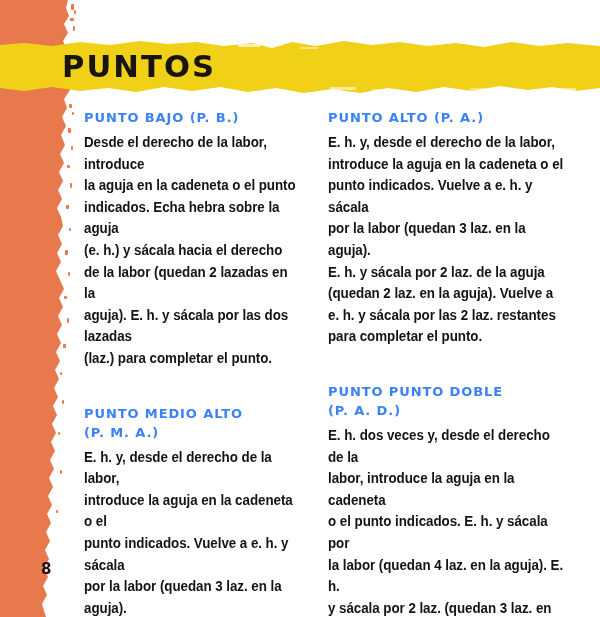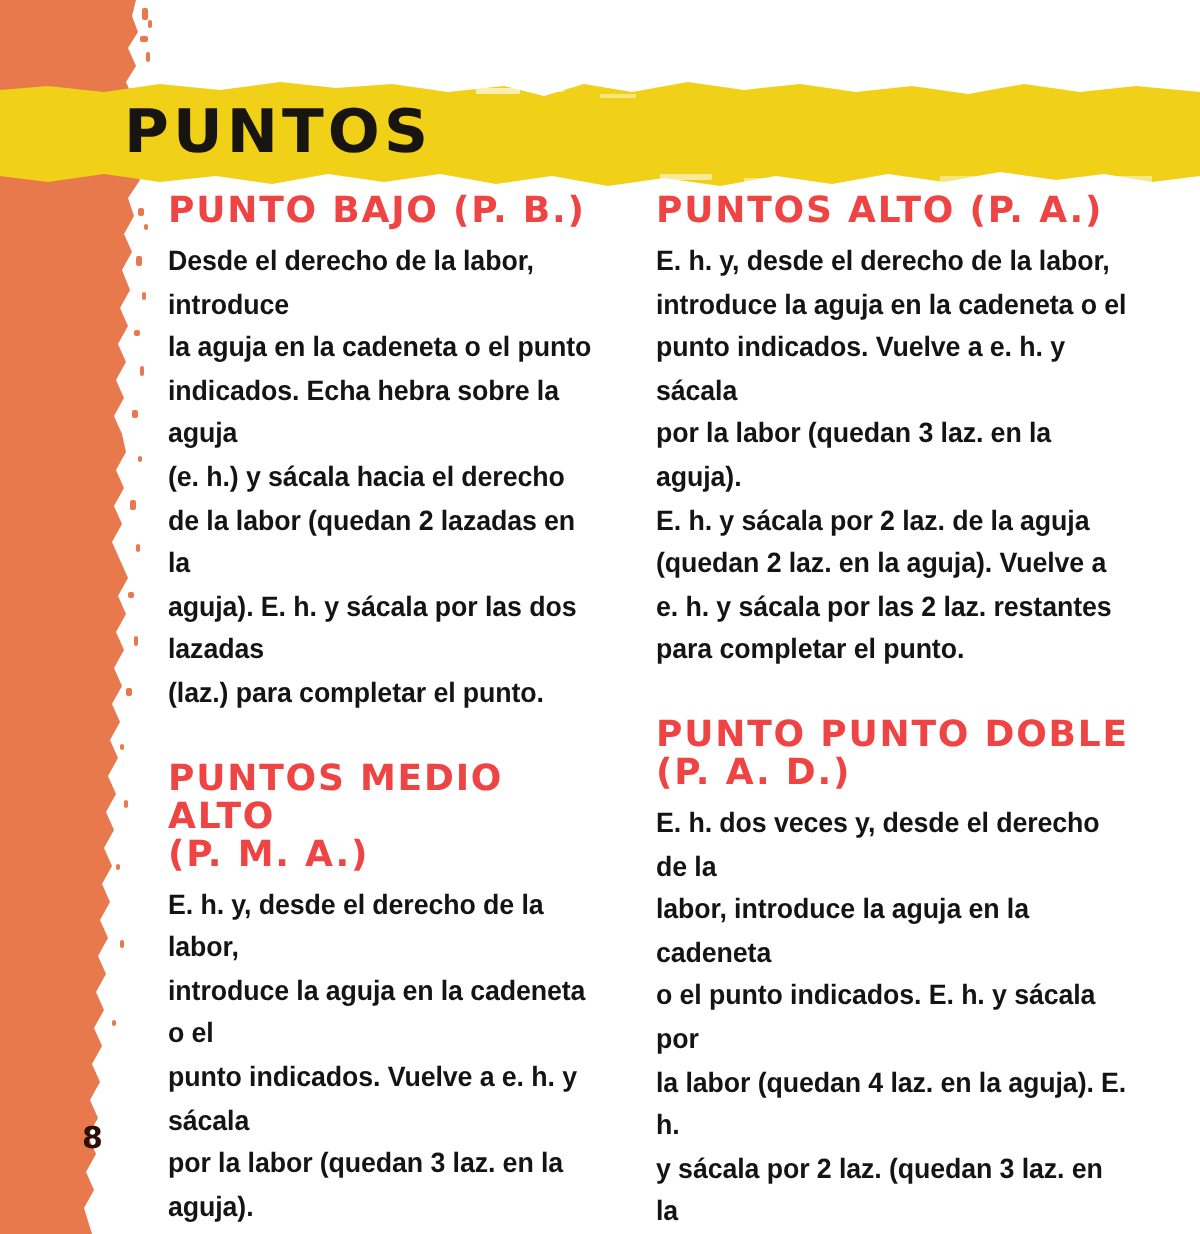--- a/index.html
+++ b/index.html
@@ -86,25 +86,25 @@
     top: 0;
   }
   #col-left  { left: 84px;  width: 224px; }
   #col-right { left: 328px; width: 248px; }
 
   .section { margin-bottom: 11px; }
 
   .section-heading {
     font-family: "DejaVu Sans", sans-serif;
     font-weight: bold;
-    font-size: 18px;
+    font-size: 13px;
     letter-spacing: 0.9px;
-    color: #ef4444;
+    color: #3b82f6;
     line-height: 19px;
-    margin: 0 0 5px 0;
+    margin: 12px 0 5px 0;
     white-space: pre-line;
   }
 
   .section-body {
     font-family: "Liberation Sans", sans-serif;
     font-size: 14px;
     line-height: 21.6px;
     color: #141414;
     margin: 0;
     white-space: pre-line;
@@ -204,36 +204,36 @@
 indicados. Echa hebra sobre la aguja
 (e. h.) y sácala hacia el derecho
 de la labor (quedan 2 lazadas en la
 aguja). E. h. y sácala por las dos lazadas
 (laz.) para completar el punto.</p>
     </div>
 
     <div class="spacer-lg"></div>
 
     <div class="section">
-      <h2 class="section-heading">PUNTOS MEDIO ALTO
+      <h2 class="section-heading">PUNTO MEDIO ALTO
 (P. M. A.)</h2>
       <p class="section-body">E. h. y, desde el derecho de la labor,
 introduce la aguja en la cadeneta o el
 punto indicados. Vuelve a e. h. y sácala
 por la labor (quedan 3 laz. en la aguja).
 E. h. y sácala por las 3 laz. de la aguja
 para completar el punto.</p>
     </div>
 
   </div>
 
   <div class="column" id="col-right">
 
     <div class="section">
-      <h2 class="section-heading">PUNTOS ALTO (P. A.)</h2>
+      <h2 class="section-heading">PUNTO ALTO (P. A.)</h2>
       <p class="section-body">E. h. y, desde el derecho de la labor,
 introduce la aguja en la cadeneta o el
 punto indicados. Vuelve a e. h. y sácala
 por la labor (quedan 3 laz. en la aguja).
 E. h. y sácala por 2 laz. de la aguja
 (quedan 2 laz. en la aguja). Vuelve a
 e. h. y sácala por las 2 laz. restantes
 para completar el punto.</p>
     </div>
 

